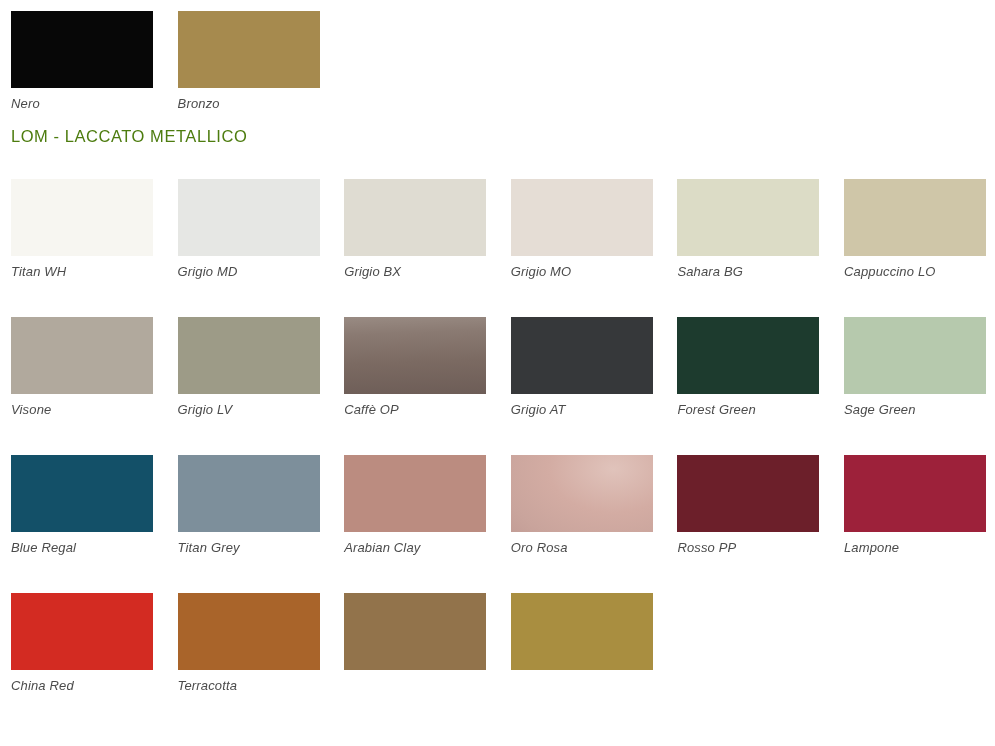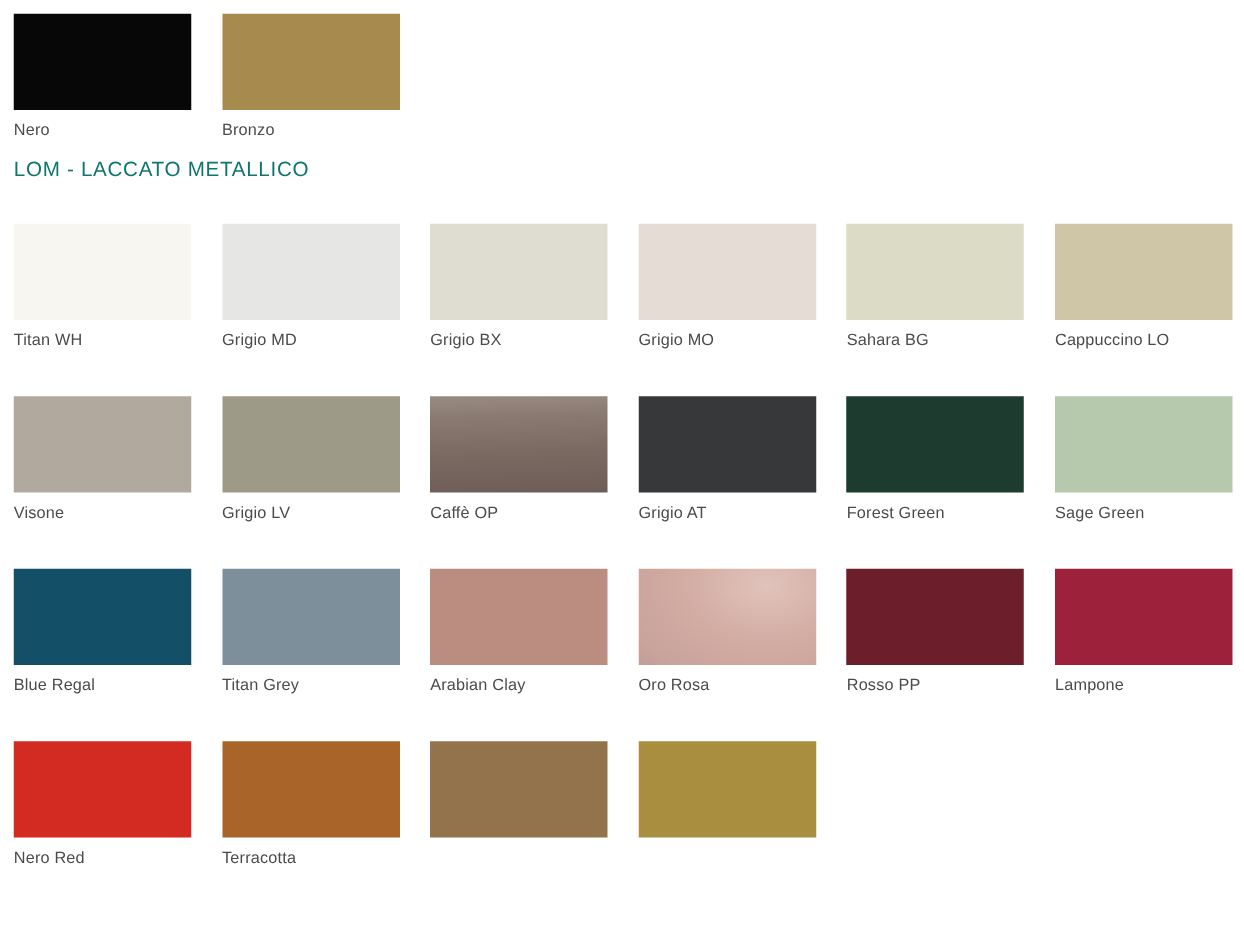--- a/index.html
+++ b/index.html
@@ -25,20 +25,21 @@
     position: absolute;
     left: 11px;
     width: 973px;
     display: grid;
     grid-template-columns: repeat(6, 142px);
     column-gap: 24.6px;
   }
 
   .swatch-cell {
     width: 164px;
+    font-style: italic;
   }
 
   .swatch-chip {
     width: 142px;
     height: 77px;
     display: block;
     background-repeat: no-repeat;
     background-size: cover;
   }
 
@@ -58,21 +59,21 @@
 
   
   .section-heading {
     position: absolute;
     left: 11px;
     top: 126px;
     font-family: "Liberation Sans", sans-serif;
     font-size: 16.5px;
     line-height: 21px;
     letter-spacing: 0.55px;
-    color: #0f766e;
+    color: #4d7c0f;
     white-space: nowrap;
   }
 
   
   #metallic-grid {
     top: 179px;
     row-gap: 37px;
   }
 
   
@@ -177,21 +178,21 @@
       <div class="swatch-cell">
         <div class="swatch-chip" style="background: rgb(108, 31, 42);"></div>
         <span class="swatch-label">Rosso PP</span>
       </div>
       <div class="swatch-cell">
         <div class="swatch-chip" style="background: rgb(157, 33, 58);"></div>
         <span class="swatch-label">Lampone</span>
       </div>
       <div class="swatch-cell">
         <div class="swatch-chip" style="background: rgb(211, 43, 34);"></div>
-        <span class="swatch-label">Nero Red</span>
+        <span class="swatch-label">China Red</span>
       </div>
       <div class="swatch-cell">
         <div class="swatch-chip" style="background: rgb(169, 100, 42);"></div>
         <span class="swatch-label">Terracotta</span>
       </div>
       <div class="swatch-cell">
         <div class="swatch-chip" style="background: rgb(146, 115, 75);"></div>
       </div>
       <div class="swatch-cell">
         <div class="swatch-chip" style="background: rgb(169, 142, 64);"></div>

